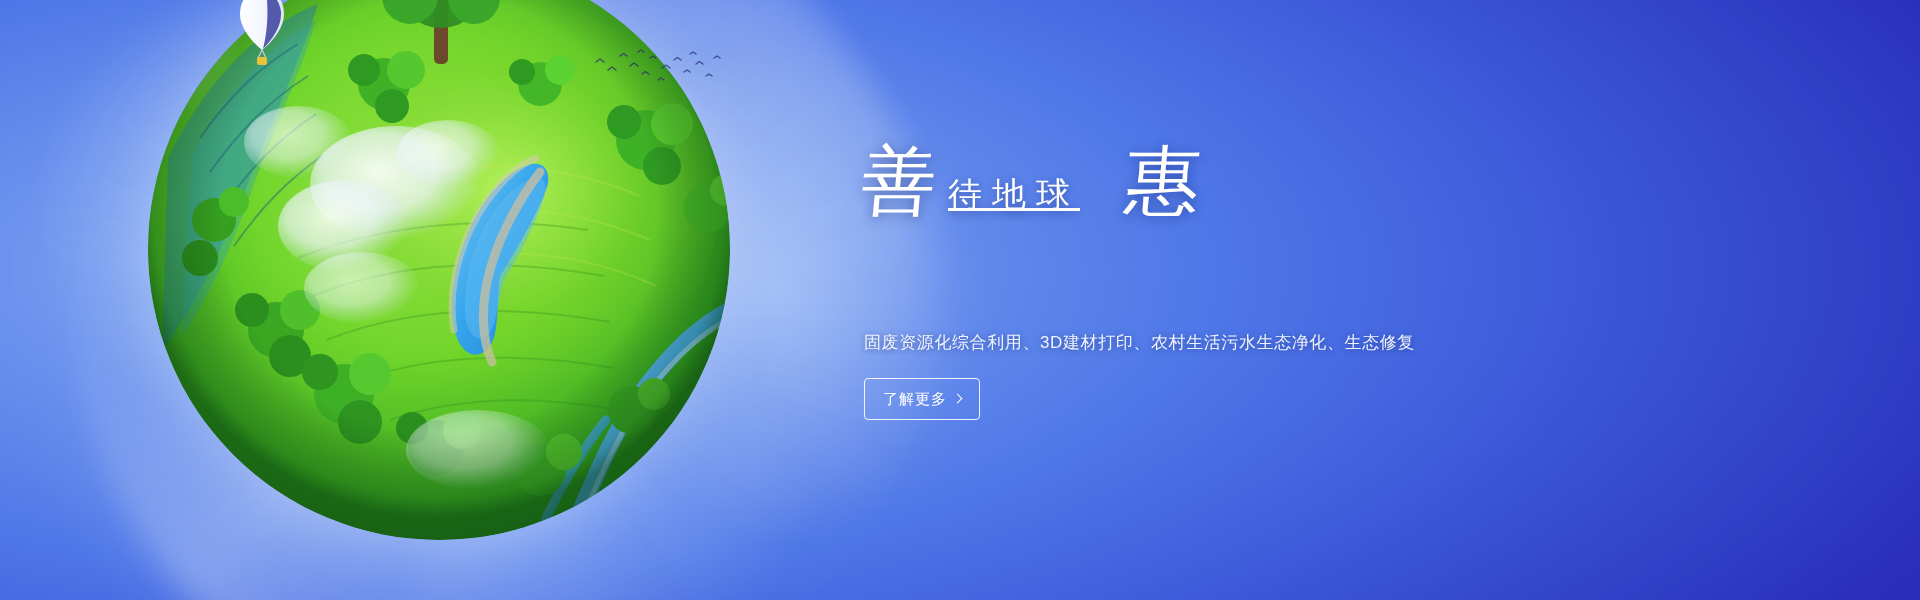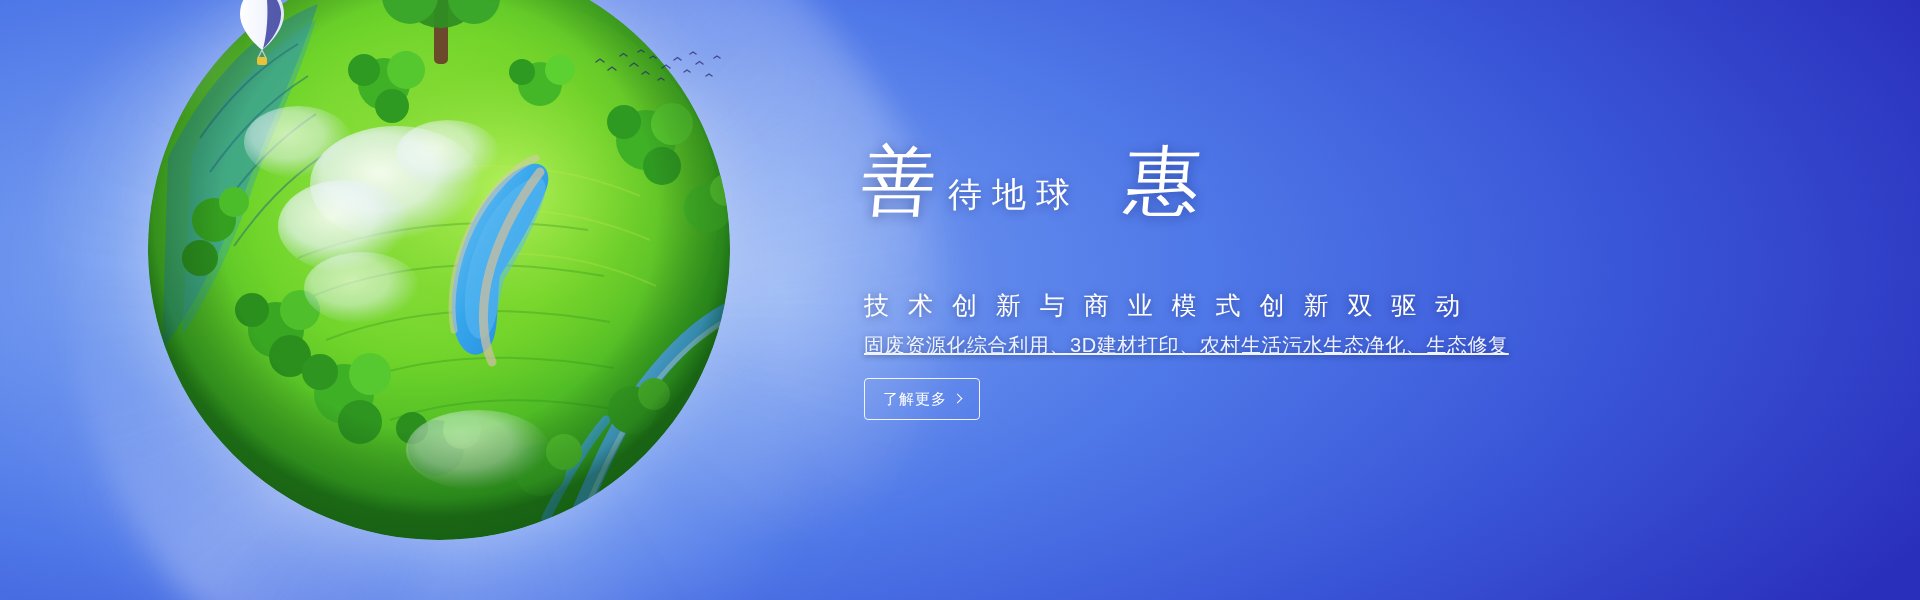--- a/index.html
+++ b/index.html
@@ -109,37 +109,37 @@
     text-shadow:0 2px 12px rgba(12,22,90,.45);
     transform:skewX(-5deg);
     margin-right:10px;
   }
   .hl-small{
     font-family:"Liberation Serif", serif;
     font-size:34px; line-height:1;
     letter-spacing:10px;
     padding-bottom:6px;
     text-shadow:0 2px 10px rgba(12,22,90,.40);
+    text-decoration:underline;
   }
   .hl-gap{ width:46px; }
 
   .subtitle{
     position:absolute; left:2px; top:290px;
     font-size:25px; line-height:1.2;
     letter-spacing:6px;
     color:#fff; white-space:nowrap;
     text-shadow:0 1px 8px rgba(10,20,80,.45);
   }
   .desc{
     position:absolute; left:2px; top:332px;
-    font-size:20px; line-height:1.3;
+    font-size:17px; line-height:1.3;
     letter-spacing:.6px;
     color:#eef3ff; white-space:nowrap;
     text-shadow:0 1px 6px rgba(10,20,80,.45);
-    text-decoration:underline;
   }
 
   .cta{
     position:absolute; left:2px; top:378px;
     width:116px; height:42px;
     display:flex; align-items:center; justify-content:center; gap:7px;
     border:1px solid rgba(255,255,255,.9);
     border-radius:4px;
     background:transparent;
     color:#fff; font-size:15px; letter-spacing:1px;
@@ -356,21 +356,20 @@
 
   <div class="content">
 
     <div class="headline">
       <span class="hl-big">善</span>
       <span class="hl-small">待地球</span>
       <span class="hl-gap"></span>
       <span class="hl-big">惠</span>
     </div>
 
-    <div class="subtitle">技 术 创 新 与 商 业 模 式 创 新 双 驱 动</div>
 
     <div class="desc">固废资源化综合利用、3D建材打印、农村生活污水生态净化、生态修复</div>
 
     <div class="cta">
       <span>了解更多</span>
       <span class="chev"></span>
     </div>
 
   </div>
 </div>

